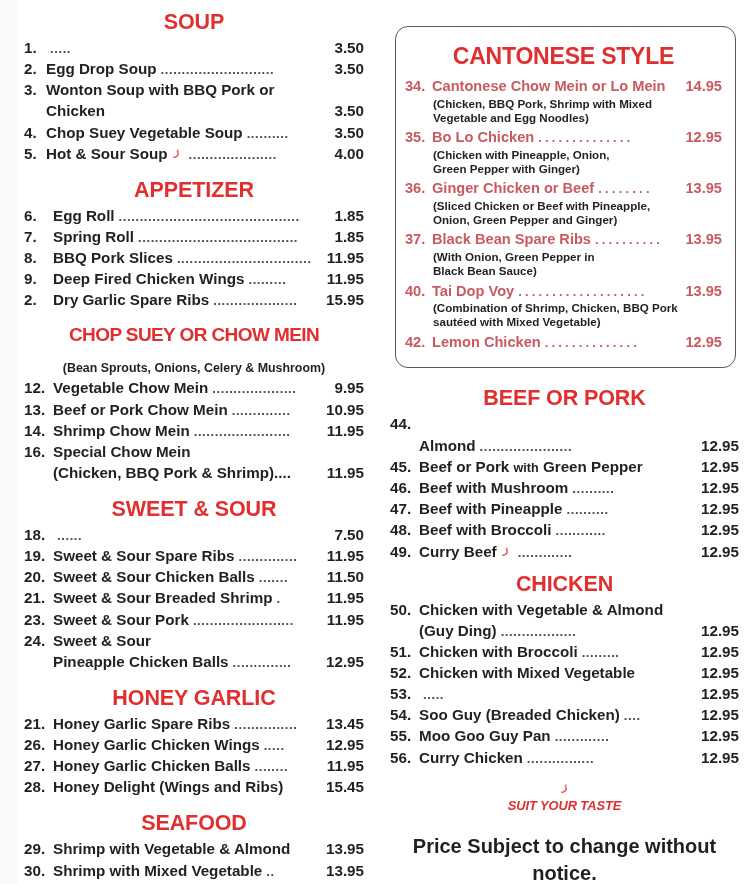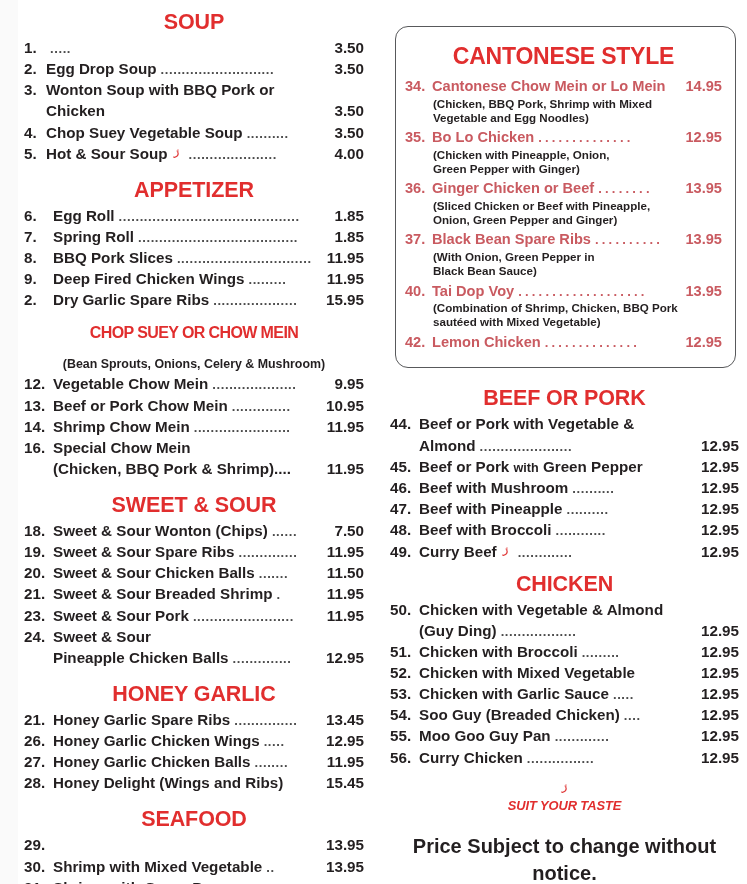--- a/index.html
+++ b/index.html
@@ -29,21 +29,21 @@
   .col-right { width: 367px; padding: 0 8px 0 10px; }
 
   
   .sec-head {
     color: #e12e2e;
     font-weight: bold;
     text-align: center;
     letter-spacing: -0.1px;
   }
   .sec-head.h-big   { font-size: 21.5px; }
-  .sec-head.h-wide  { font-size: 16px; letter-spacing: -0.6px; }
+  .sec-head.h-wide  { font-size: 19px; letter-spacing: -0.6px; }
   .sec-sub {
     text-align: center;
     font-size: 12.4px;
     color: #231f20;
     font-weight: 600;
     margin-top: 15px;
   }
 
   
   .item {
@@ -300,21 +300,20 @@
             <span class="fill nodots"></span>
             <span class="price">11.95</span>
           </div>
         </div>
         <div class="sp-14"></div>
         <div class="sec-head h-big">SWEET &amp; SOUR</div>
         <div class="sp-2"></div>
         <div>
           <div class="item">
             <span class="num w-wide">18.</span>
-            <span class="name">Sweet &amp; Sour Wonton (Chips)</span>
             <span class="fill">......</span>
             <span class="price">7.50</span>
           </div>
         </div>
         <div>
           <div class="item">
             <span class="num w-wide">19.</span>
             <span class="name">Sweet &amp; Sour Spare Ribs</span>
             <span class="fill">..............</span>
             <span class="price">11.95</span>
@@ -392,20 +391,21 @@
             <span class="fill nodots"></span>
             <span class="price">15.45</span>
           </div>
         </div>
         <div class="sp-14"></div>
         <div class="sec-head h-big">SEAFOOD</div>
         <div class="sp-2"></div>
         <div>
           <div class="item">
             <span class="num w-wide">29.</span>
+            <span class="name">Shrimp with Vegetable &amp; Almond</span>
             <span class="fill nodots"></span>
             <span class="price">13.95</span>
           </div>
         </div>
         <div>
           <div class="item">
             <span class="num w-wide">30.</span>
             <span class="name">Shrimp with Mixed Vegetable</span>
             <span class="fill">..</span>
             <span class="price">13.95</span>
@@ -473,21 +473,20 @@
         </div>
     </div>
 
     <div id="right-sections">
         <div class="sp-18"></div>
         <div class="sec-head h-big">BEEF OR PORK</div>
         <div class="sp-2"></div>
         <div>
           <div class="item">
             <span class="num w-wide">44.</span>
-            <span class="name">Beef or Pork with Vegetable &amp;</span>
             <span class="fill nodots"></span>
             <span class="price"></span>
           </div>
           <div class="cont i-wide">
             <span class="indent"></span>
             <span class="name">Almond</span>
             <span class="fill">......................</span>
             <span class="price">12.95</span>
           </div>
         </div>
@@ -563,21 +562,20 @@
           <div class="item">
             <span class="num w-wide">52.</span>
             <span class="name">Chicken with Mixed Vegetable</span>
             <span class="fill nodots"></span>
             <span class="price">12.95</span>
           </div>
         </div>
         <div>
           <div class="item">
             <span class="num w-wide">53.</span>
-            <span class="name">Chicken with Garlic Sauce</span>
             <span class="fill">.....</span>
             <span class="price">12.95</span>
           </div>
         </div>
         <div>
           <div class="item">
             <span class="num w-wide">54.</span>
             <span class="name">Soo Guy (Breaded Chicken)</span>
             <span class="fill">....</span>
             <span class="price">12.95</span>

